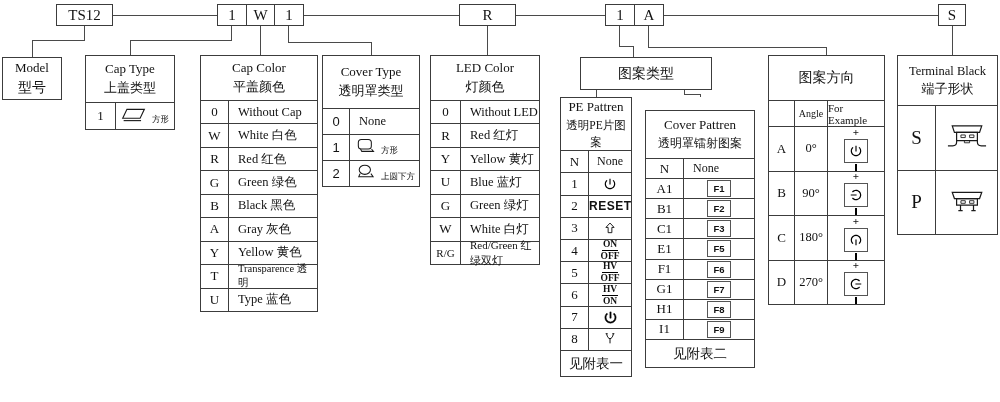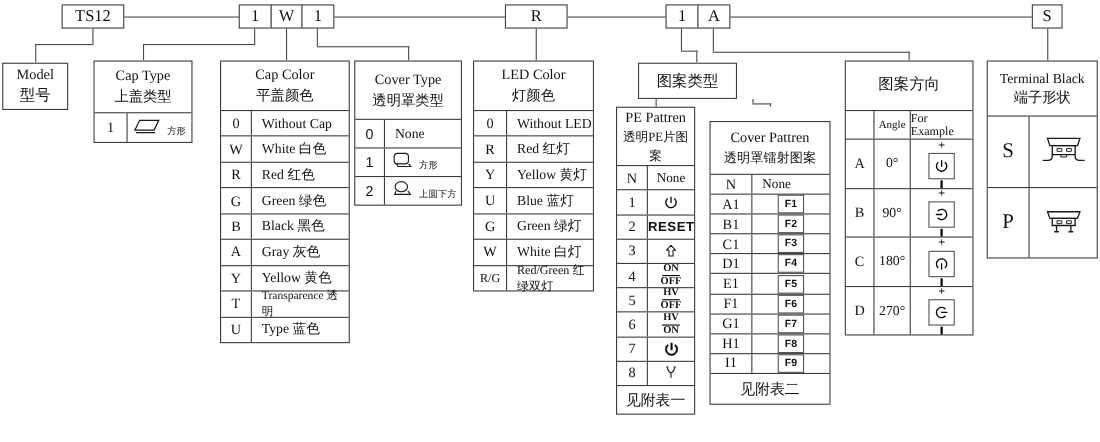--- a/index.html
+++ b/index.html
@@ -217,21 +217,21 @@
         <div class="cc" style="width:30px">W</div>
         <div class="lc">White 白灯</div>
       </div>
       <div class="row">
         <div class="cc" style="width:30px;font-size:11px">R/G</div>
         <div class="lc" style="font-size:11px">Red/Green 红绿双灯</div>
       </div>
     </div>
   </div>
 
-  <div class="tbl" style="left:580px;top:57px;width:90px;height:33px;justify-content:center;align-items:center">
+  <div class="tbl" style="left:580px;top:57px;width:132px;height:33px;justify-content:center;align-items:center">
     <span style="font-size:14px">图案类型</span>
   </div>
 
   <div class="tbl" style="left:560px;top:97px;width:72px;height:280px">
     <div class="hdr" style="flex:0 0 47px">
       <span class="en">PE Pattren</span>
       <span class="zh" style="font-size:11.5px">透明PE片图案</span>
     </div>
     <div class="body">
       <div class="row">
@@ -325,26 +325,20 @@
       <div class="row">
         <div class="cc" style="width:38px">B1</div>
         <div class="lc center">
             <span class="fkey">F2</span>
           </div>
       </div>
       <div class="row">
         <div class="cc" style="width:38px">C1</div>
         <div class="lc center">
             <span class="fkey">F3</span>
-          </div>
-      </div>
-      <div class="row">
-        <div class="cc" style="width:38px">D1</div>
-        <div class="lc center">
-            <span class="fkey">F4</span>
           </div>
       </div>
       <div class="row">
         <div class="cc" style="width:38px">E1</div>
         <div class="lc center">
             <span class="fkey">F5</span>
           </div>
       </div>
       <div class="row">
         <div class="cc" style="width:38px">F1</div>

